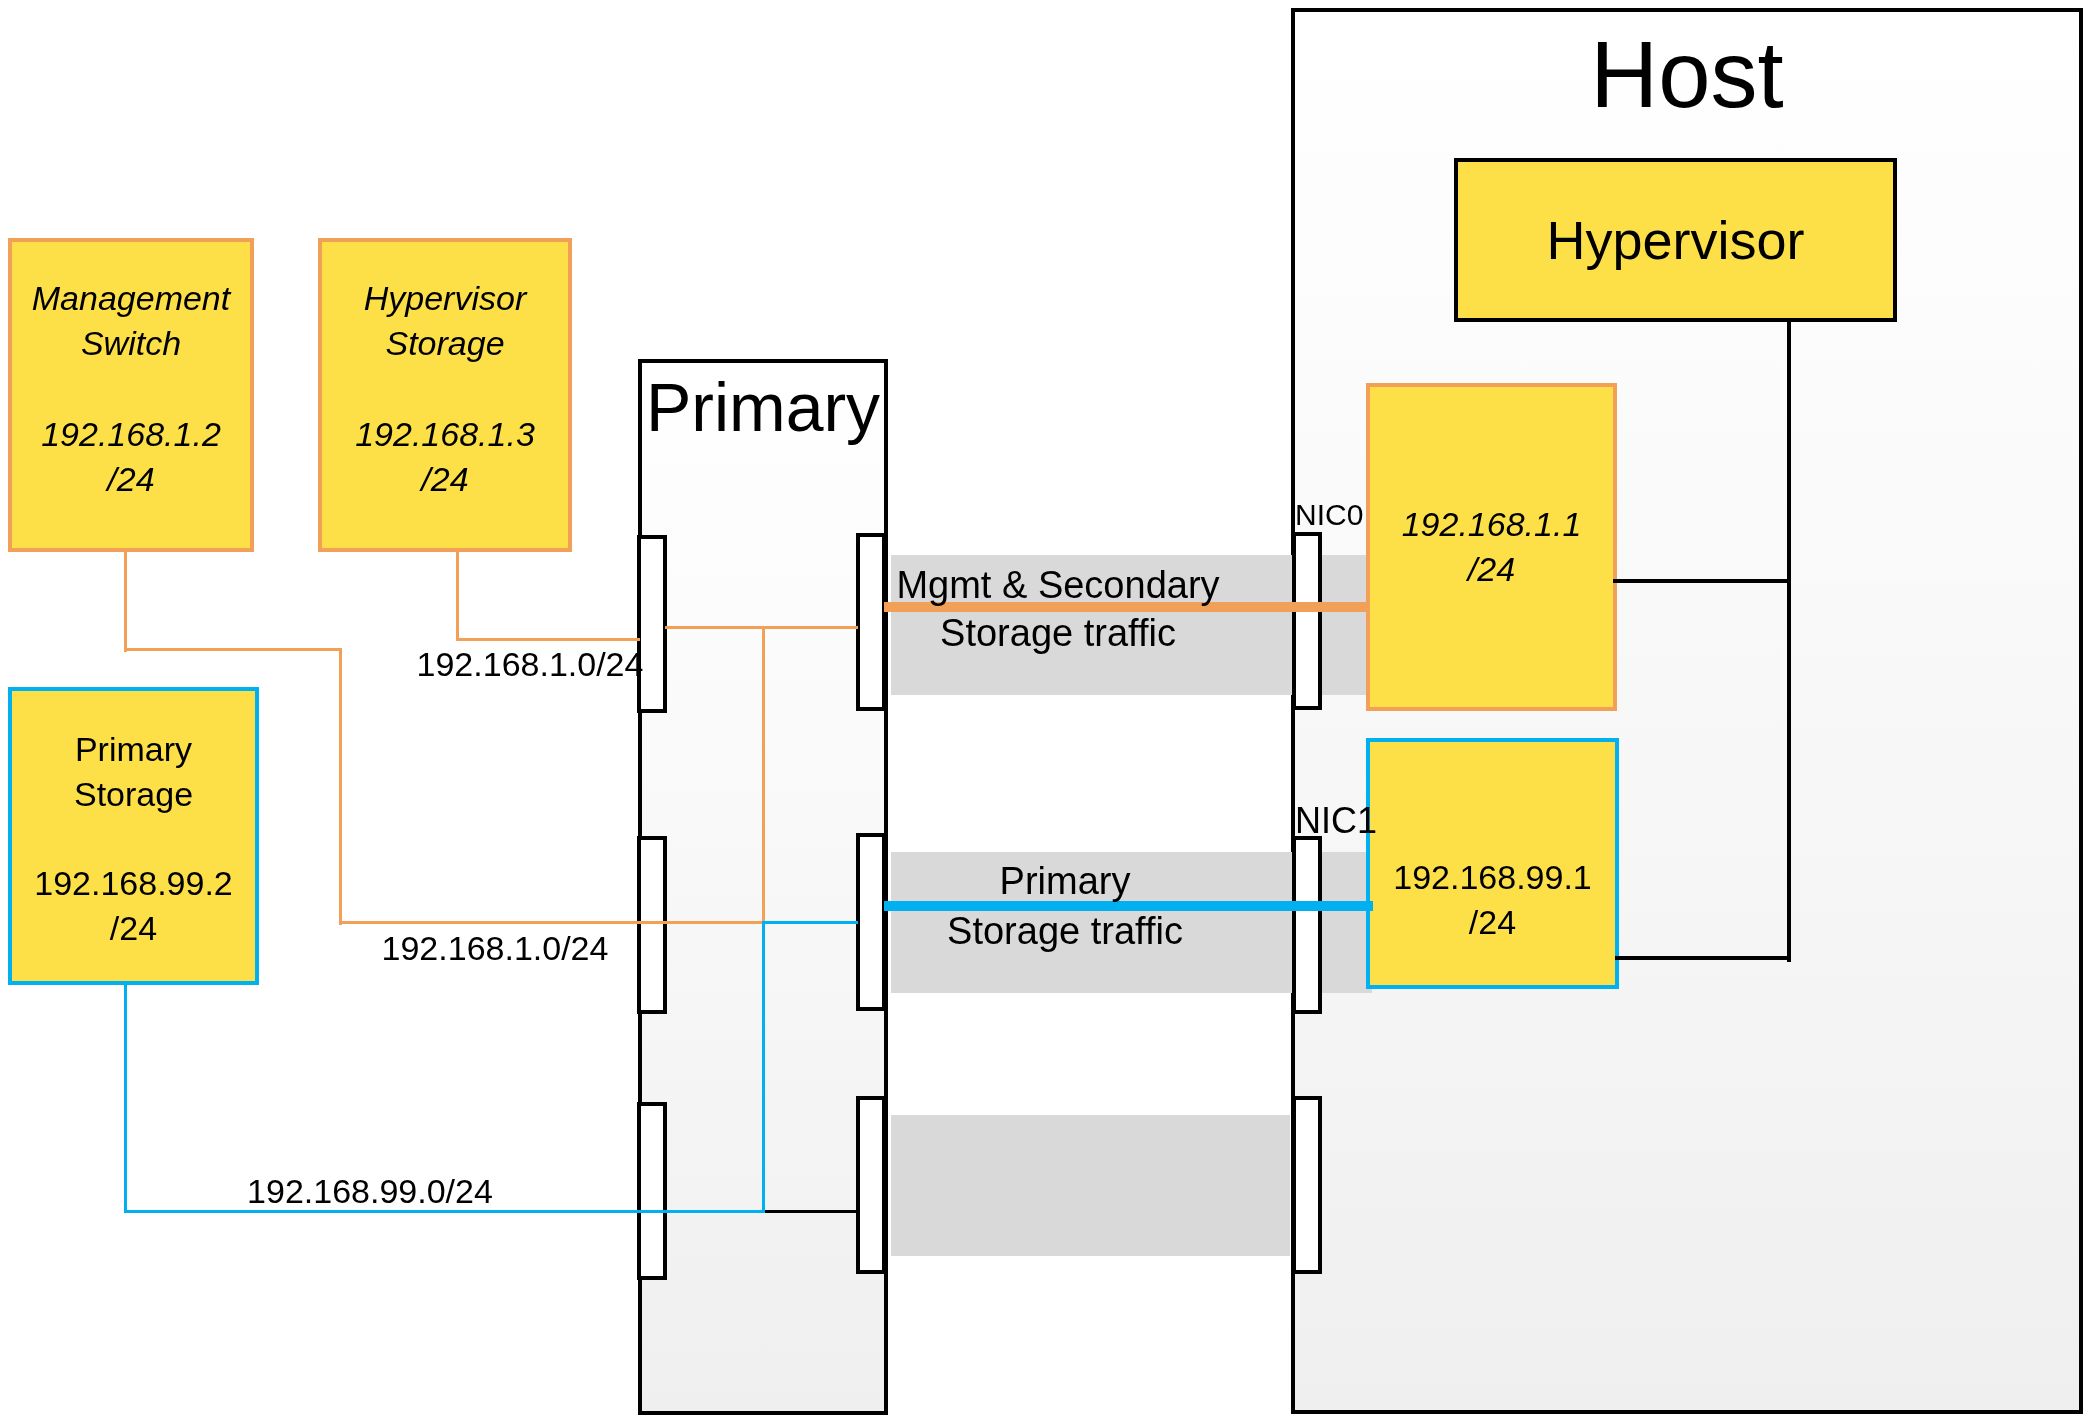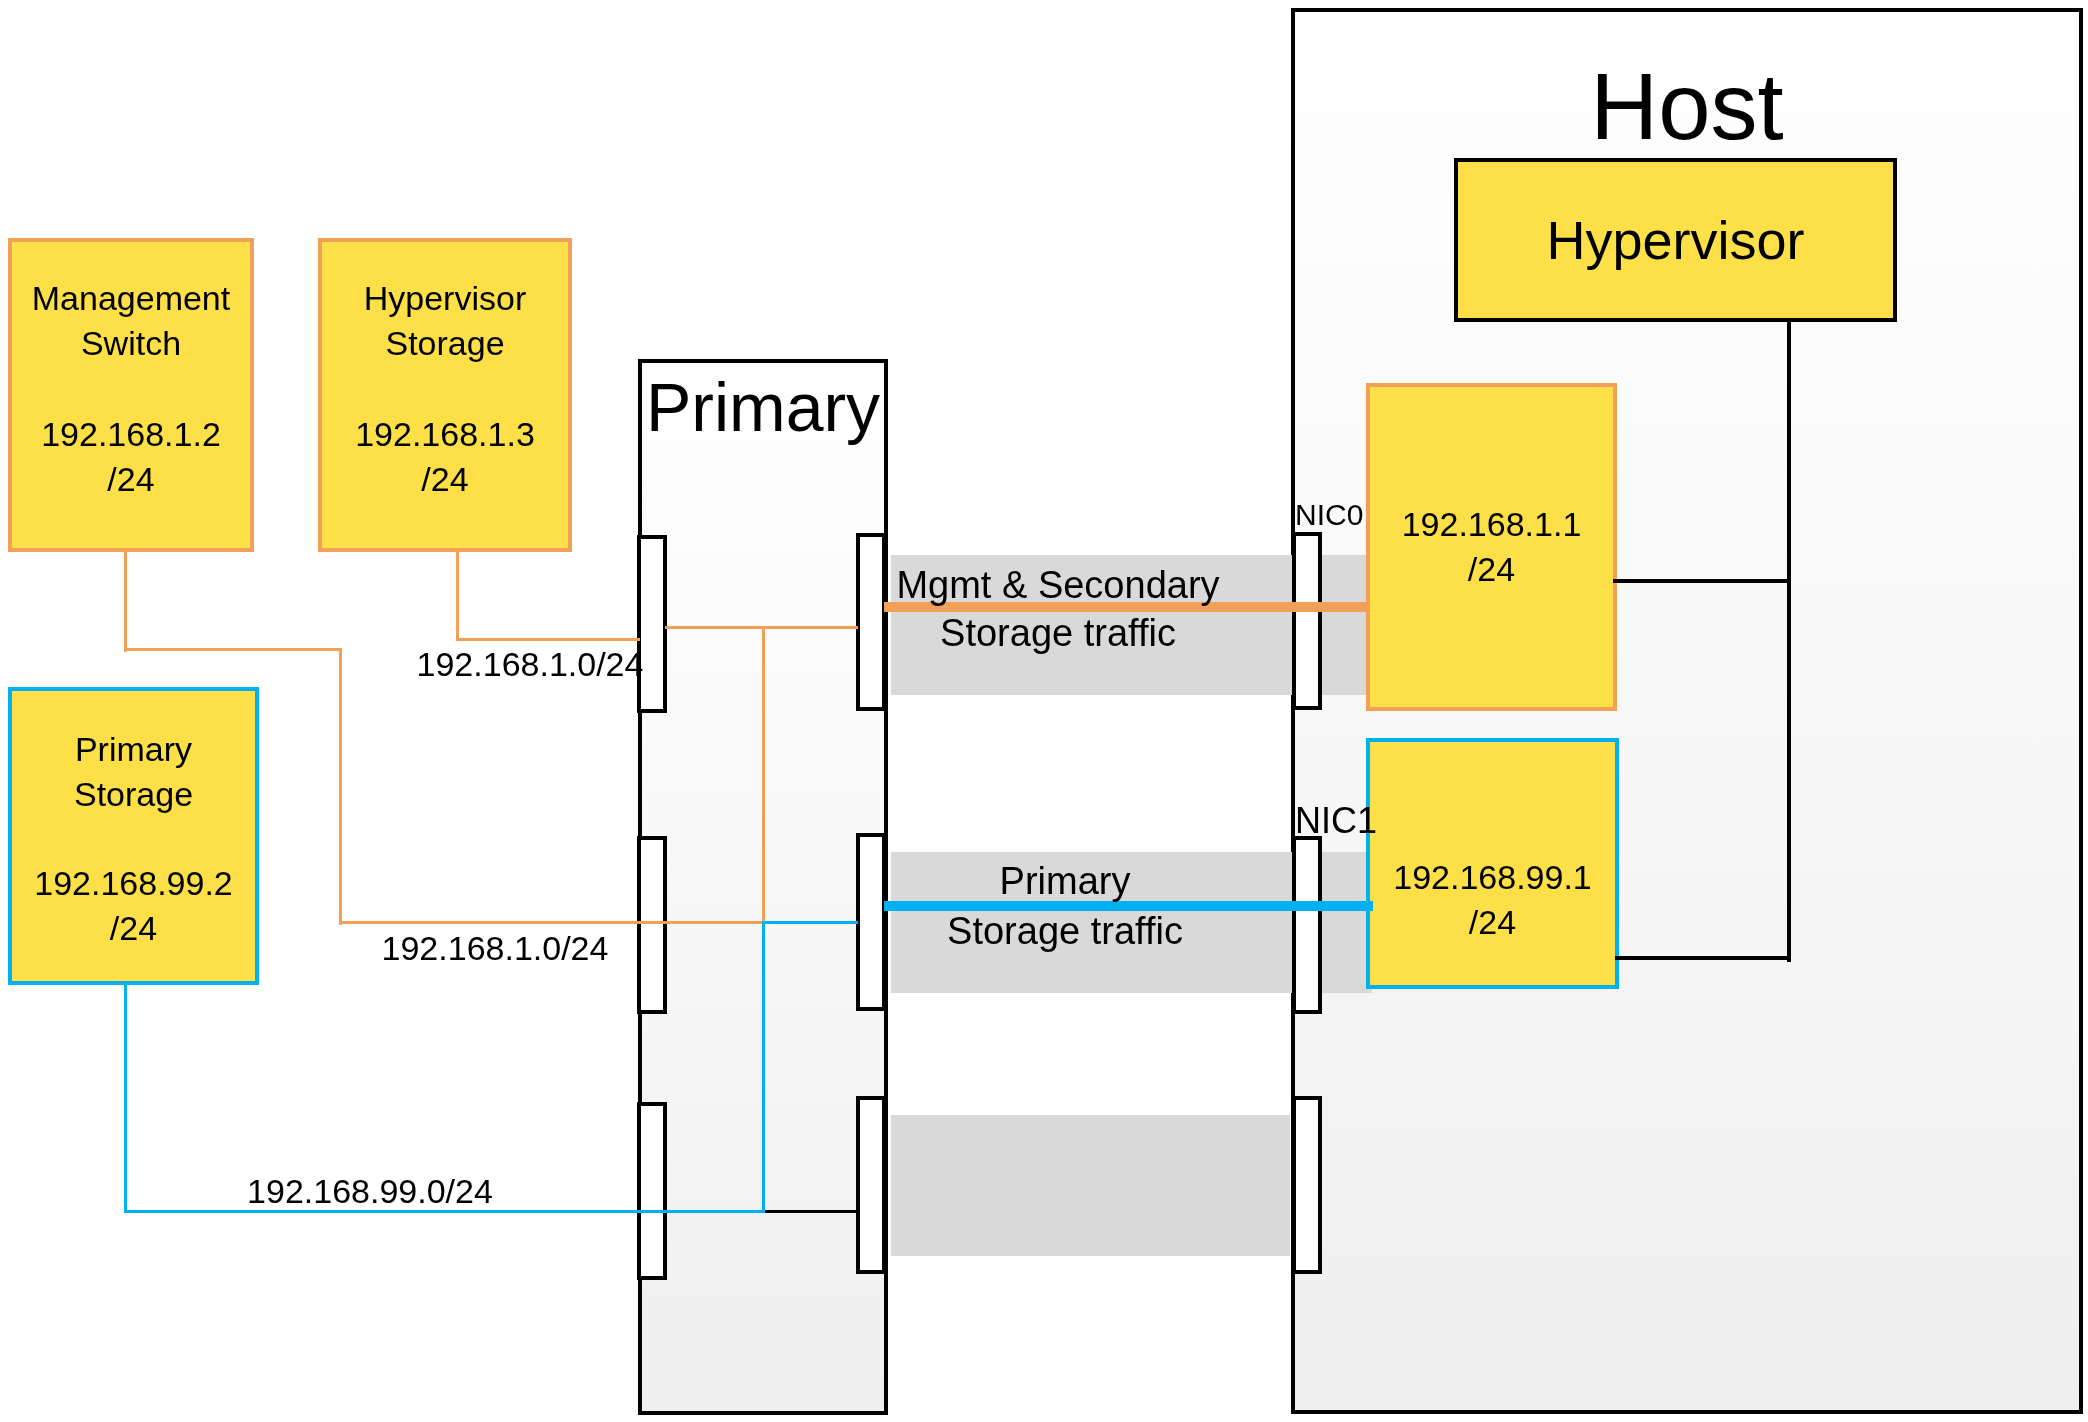--- a/index.html
+++ b/index.html
@@ -10,38 +10,38 @@
   }
   html,body{margin:0;padding:0;background:#fff;}
   .canvas{
     position:relative;width:2088px;height:1422px;overflow:hidden;background:#ffffff;
     font-family:"Liberation Sans", sans-serif;color:#000;
   }
   .abs{position:absolute;}
   .outline{border:4px solid var(--ink);box-sizing:border-box;}
   .fill-grad{background:linear-gradient(180deg,#ffffff 0%,#f7f7f7 55%,#efefef 100%);}
   .whitebox{background:#fde047;box-sizing:border-box;}
-  .box-o{border:4px solid var(--orange);}
+  .box-o{border:4px solid var(--orange);font-style:italic;}
   .box-b{border:4px solid var(--blue);}
   .port{background:#ffffff;border:4px solid var(--ink);box-sizing:border-box;width:30px;height:178px;}
   .band{background:var(--band);}
   .line-o{background:var(--orange);}
   .line-b{background:var(--blue);}
   .line-k{background:var(--ink);}
   .ctr{text-align:center;}
   .node-text{display:flex;flex-direction:column;align-items:center;font-size:34px;line-height:45px;}
   .lbl{white-space:nowrap;}
 </style>
 </head>
 <body>
 
 <div class="canvas">
 
   <div class="abs outline fill-grad" style="left:1291px;top:8px;width:792px;height:1406px;"></div>
-  <div class="abs ctr lbl" style="left:1291px;top:26px;width:792px;font-size:94px;line-height:1.05;margin-top:32px;">Host</div>
+  <div class="abs ctr lbl" style="left:1291px;top:26px;width:792px;font-size:94px;line-height:1.05;">Host</div>
 
   <div class="abs outline fill-grad" style="left:638px;top:359px;width:250px;height:1056px;"></div>
   <div class="abs ctr lbl" style="left:638px;top:372px;width:250px;font-size:68px;line-height:1.05;">Primary</div>
 
   <div class="abs band" style="left:891px;top:555px;width:476px;height:140px;"></div>
   <div class="abs band" style="left:891px;top:852px;width:481px;height:141px;"></div>
   <div class="abs band" style="left:891px;top:1115px;width:399px;height:141px;"></div>
 
   <div class="abs outline whitebox" style="left:1454px;top:158px;width:443px;height:164px;display:flex;align-items:center;justify-content:center;">
     <span class="lbl" style="font-size:54px;">Hypervisor</span>

